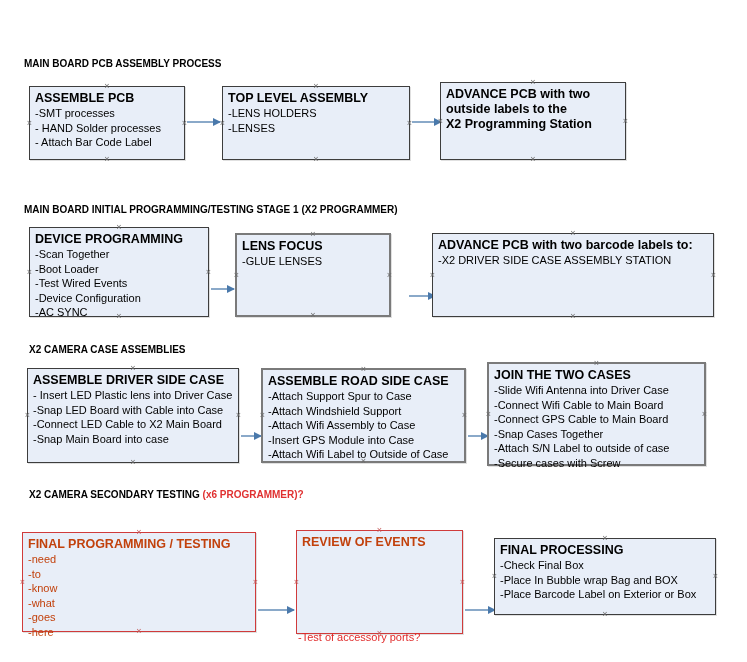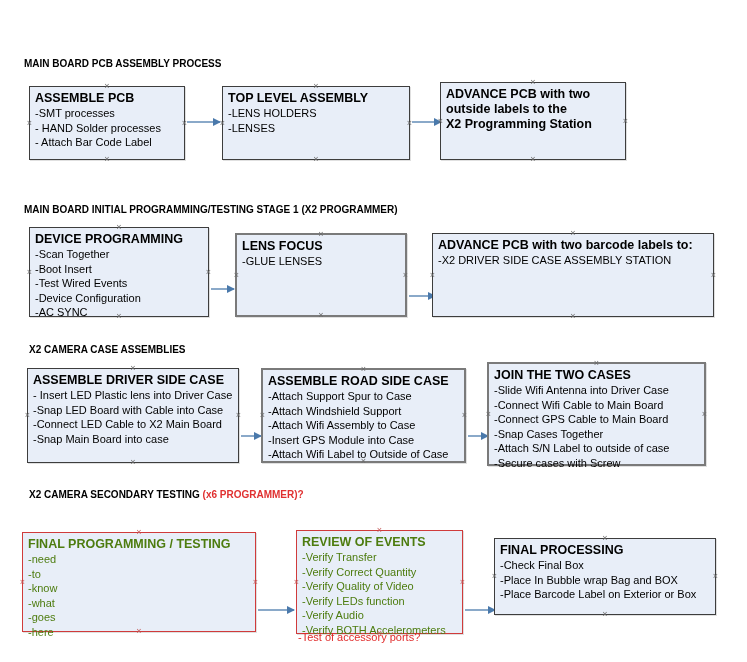--- a/index.html
+++ b/index.html
@@ -42,21 +42,21 @@
     font-weight:bold;
     font-size:12.5px;
     line-height:15px;
     white-space:nowrap;
   }
   .box-lines{
     font-size:11px;
     line-height:14.5px;
   }
   .box-lines div{white-space:nowrap;}
-  .box.red .box-title,.box.red .box-lines{color:#4d7c0f;}
+  .box.red .box-title,.box.red .box-lines{color:#c2410c;}
   .pad{padding:4px 5px 0 5px;}
 
   
   .overflow-line{
     position:absolute;
     font-size:11px;line-height:14.5px;
     color:#e02b2b;white-space:nowrap;
   }
 
   
@@ -139,37 +139,37 @@
     <span class="cp" style="left:50%;bottom:-4px;margin-left:-3.5px;"></span>
   </div>
 
   <div class="section-title" style="left:24px;top:204px;">MAIN BOARD INITIAL PROGRAMMING/TESTING STAGE 1 (X2 PROGRAMMER)</div>
 
   <div class="box" style="left:29px;top:227px;width:180px;height:90px;">
     <div class="pad">
       <div class="box-title">DEVICE PROGRAMMING</div>
       <div class="box-lines">
         <div>-Scan Together</div>
-        <div>-Boot Insert</div>
+        <div>-Boot Loader</div>
         <div>-Test Wired Events</div>
         <div>-Device Configuration</div>
         <div>-AC SYNC</div>
       </div>
     </div>
     <span class="cp" style="left:50%;top:-4px;margin-left:-3.5px;"></span>
     <span class="cp" style="left:-4px;top:50%;margin-top:-3.5px;"></span>
     <span class="cp" style="right:-4px;top:50%;margin-top:-3.5px;"></span>
     <span class="cp" style="left:50%;bottom:-4px;margin-left:-3.5px;"></span>
   </div>
 
   <div class="arrow" style="left:211px;top:288px;width:23px;">
       <span class="head"></span>
     </div>
 
-  <div class="box shaded" style="left:235px;top:233px;width:172px;height:84px;">
+  <div class="box shaded" style="left:235px;top:233px;width:156px;height:84px;">
     <div class="pad">
       <div class="box-title big-title">LENS FOCUS</div>
       <div class="box-lines">
         <div>-GLUE LENSES</div>
       </div>
     </div>
     <span class="cp" style="left:50%;top:-4px;margin-left:-3.5px;"></span>
     <span class="cp" style="left:-4px;top:50%;margin-top:-3.5px;"></span>
     <span class="cp" style="right:-4px;top:50%;margin-top:-3.5px;"></span>
     <span class="cp" style="left:50%;bottom:-4px;margin-left:-3.5px;"></span>
@@ -273,28 +273,20 @@
     <span class="cp red" style="left:50%;bottom:-4px;margin-left:-3.5px;"></span>
   </div>
 
   <div class="arrow" style="left:258px;top:609px;width:36px;">
       <span class="head"></span>
     </div>
 
   <div class="box red" style="left:296px;top:530px;width:167px;height:104px;">
     <div class="pad">
       <div class="box-title big-title">REVIEW OF EVENTS</div>
-      <div class="box-lines">
-        <div>-Verify Transfer</div>
-        <div>-Verify Correct Quantity</div>
-        <div>-Verify Quality of Video</div>
-        <div>-Verify LEDs function</div>
-        <div>-Verify Audio</div>
-        <div>-Verify BOTH Accelerometers</div>
-      </div>
     </div>
     <span class="cp red" style="left:50%;top:-4px;margin-left:-3.5px;"></span>
     <span class="cp red" style="left:-4px;top:50%;margin-top:-3.5px;"></span>
     <span class="cp red" style="right:-4px;top:50%;margin-top:-3.5px;"></span>
     <span class="cp red" style="left:50%;bottom:-4px;margin-left:-3.5px;"></span>
   </div>
 
   <div class="overflow-line" style="left:298px;top:630px;">-Test of accessory ports?</div>
 
   <div class="arrow" style="left:465px;top:609px;width:30px;">

